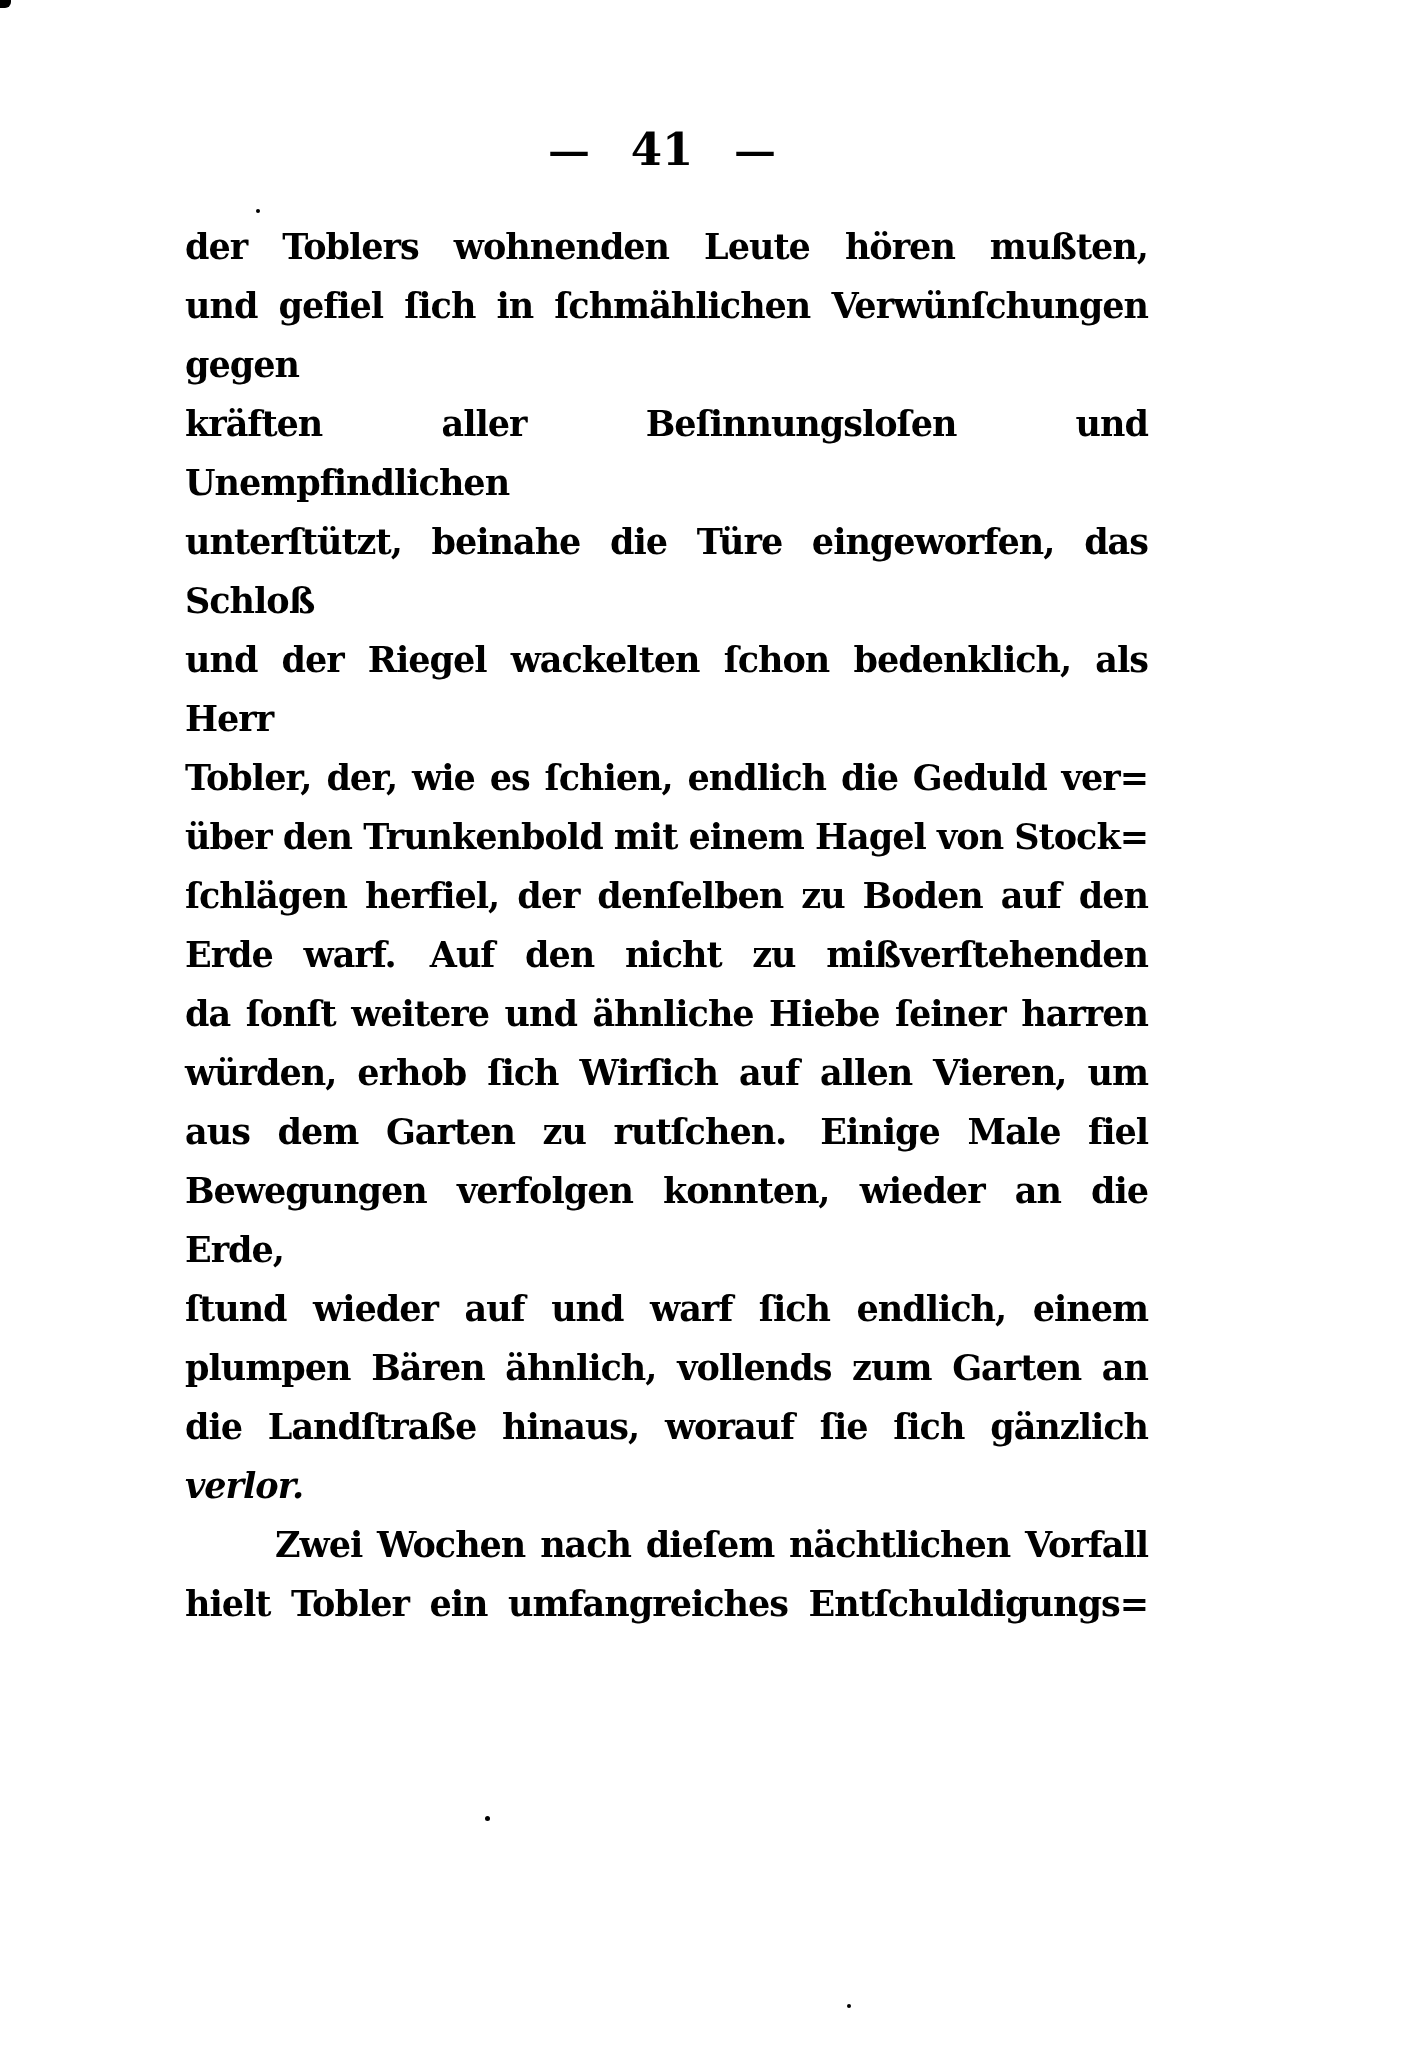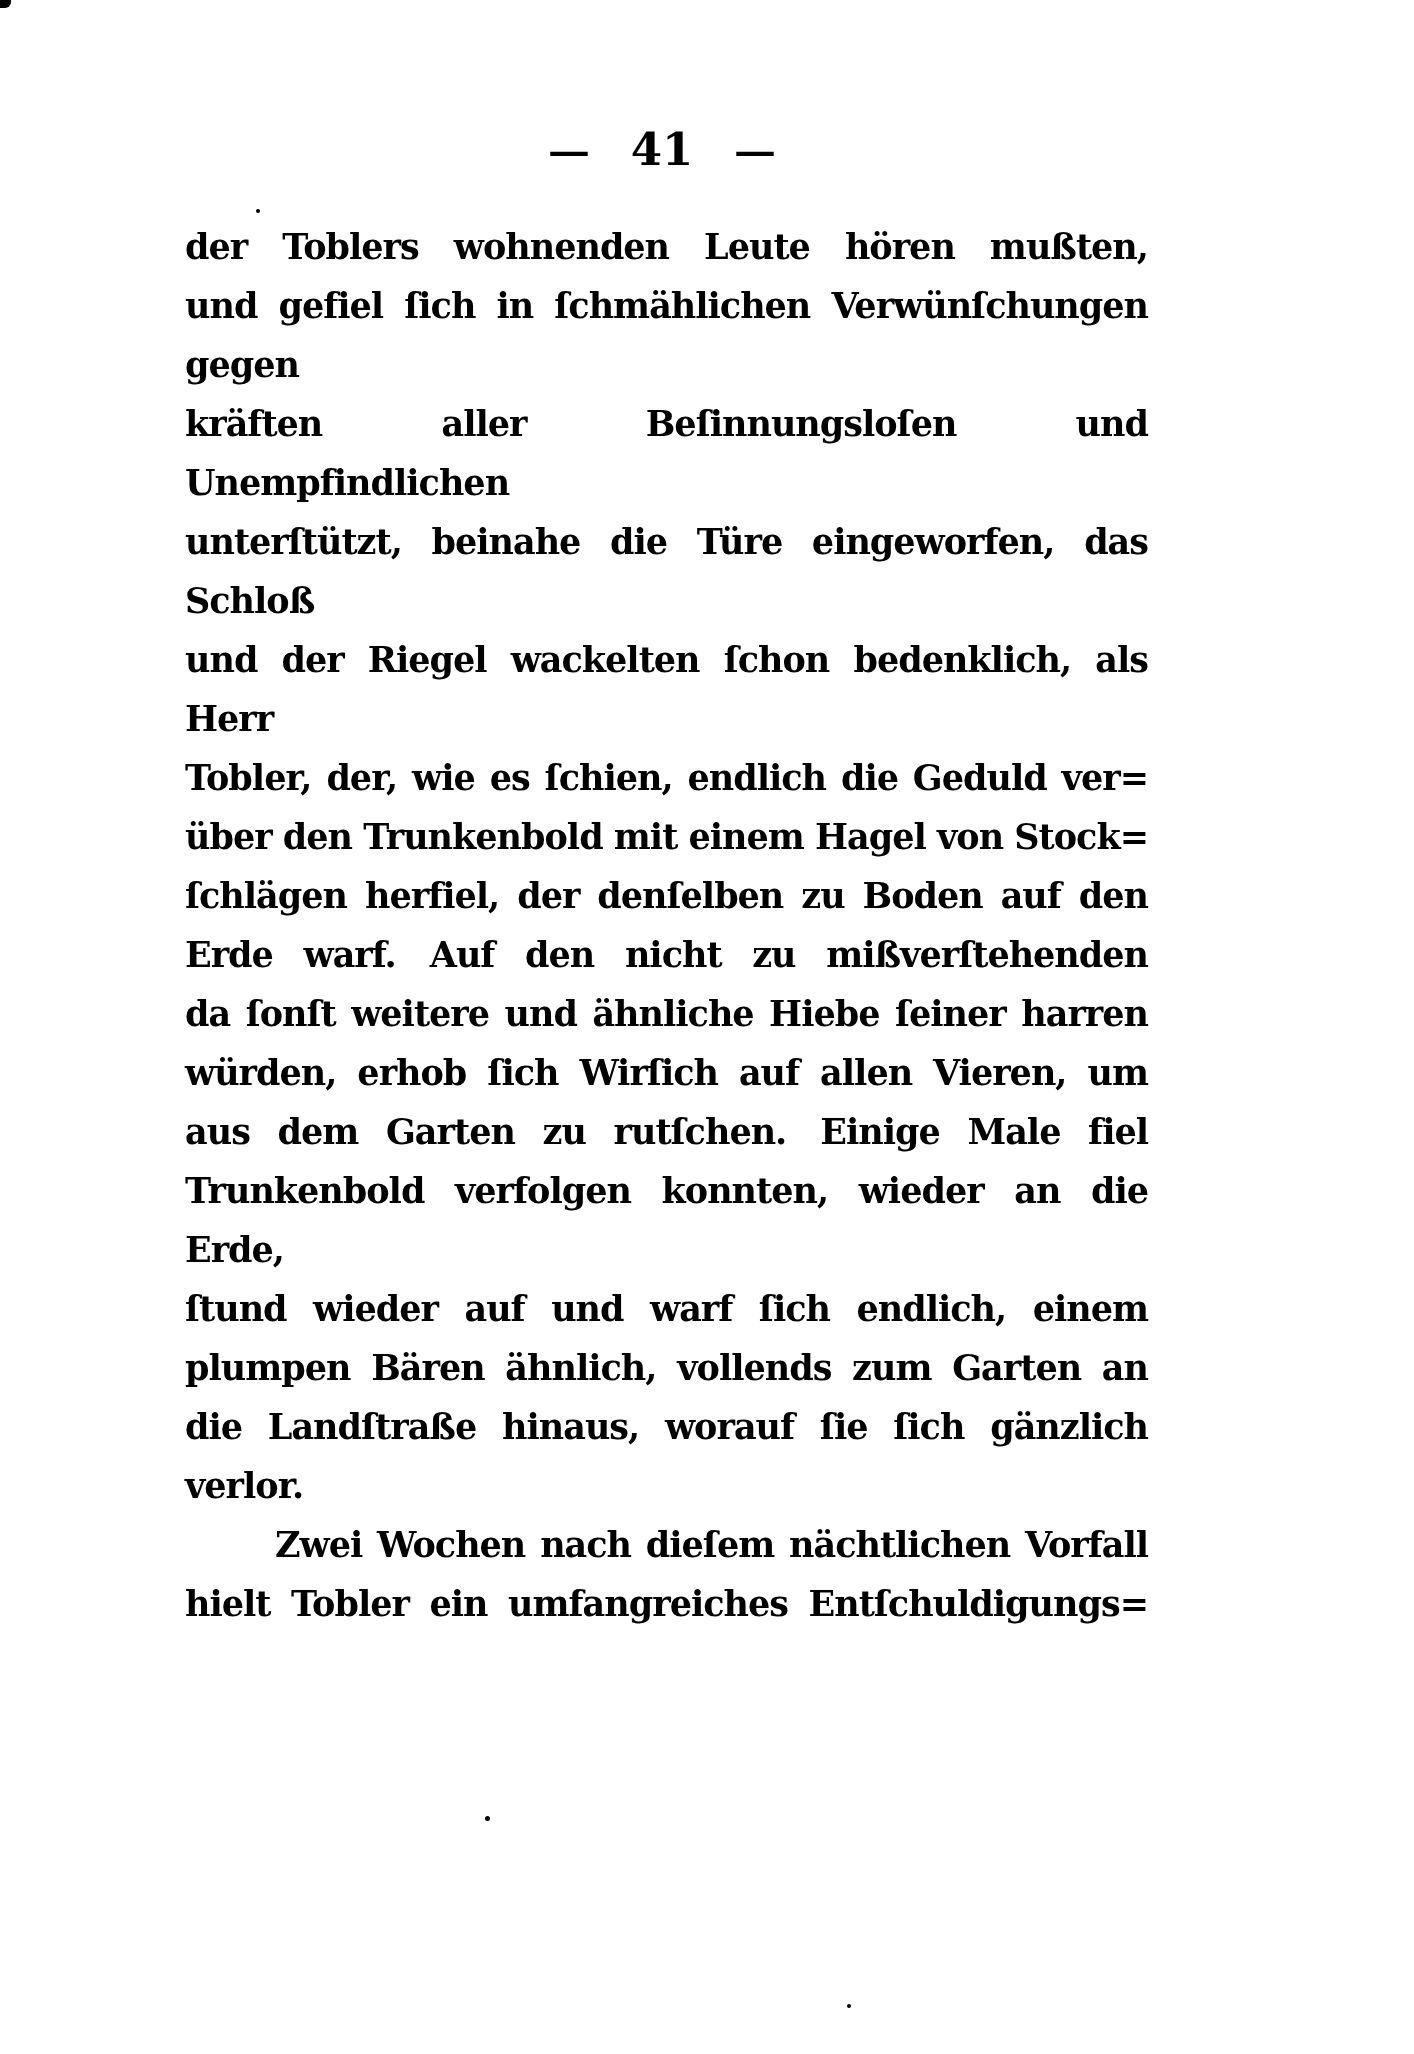--- a/index.html
+++ b/index.html
@@ -47,20 +47,21 @@
   }
   .line {
     width: 100%;
     text-align: justify;
     text-align-last: justify;
     white-space: normal;
   }
   .line.last-of-para {
     text-align: right;
     text-align-last: left;
+    font-style: italic;
   }
   .line.indented {
     text-indent: 90px;
   }
   .speck {
     position: absolute;
     background: #000;
     border-radius: 50%;
   }
   .speck-1 { left: 256px; top: 209px; width: 4px; height: 4px; }
@@ -95,21 +96,21 @@
     <div class="line">kräften aller Beſinnungsloſen und Unempfindlichen</div>
     <div class="line">unterſtützt, beinahe die Türe eingeworfen, das Schloß</div>
     <div class="line">und der Riegel wackelten ſchon bedenklich, als Herr</div>
     <div class="line">Tobler, der, wie es ſchien, endlich die Geduld ver=</div>
     <div class="line">über den Trunkenbold mit einem Hagel von Stock=</div>
     <div class="line">ſchlägen herfiel, der denſelben zu Boden auf den</div>
     <div class="line">Erde warf. Auf den nicht zu mißverſtehenden</div>
     <div class="line">da ſonſt weitere und ähnliche Hiebe ſeiner harren</div>
     <div class="line">würden, erhob ſich Wirſich auf allen Vieren, um</div>
     <div class="line">aus dem Garten zu rutſchen. Einige Male fiel</div>
-    <div class="line">Trunkenbold verfolgen konnten, wieder an die Erde,</div>
+    <div class="line">Bewegungen verfolgen konnten, wieder an die Erde,</div>
     <div class="line">ſtund wieder auf und warf ſich endlich, einem</div>
     <div class="line">plumpen Bären ähnlich, vollends zum Garten an</div>
     <div class="line">die Landſtraße hinaus, worauf ſie ſich gänzlich</div>
     <div class="line last-of-para">verlor.</div>
     <div class="line indented">Zwei Wochen nach dieſem nächtlichen Vorfall</div>
     <div class="line">hielt Tobler ein umfangreiches Entſchuldigungs=</div>
 
   </div>
 
   <div class="speck speck-1"></div>

